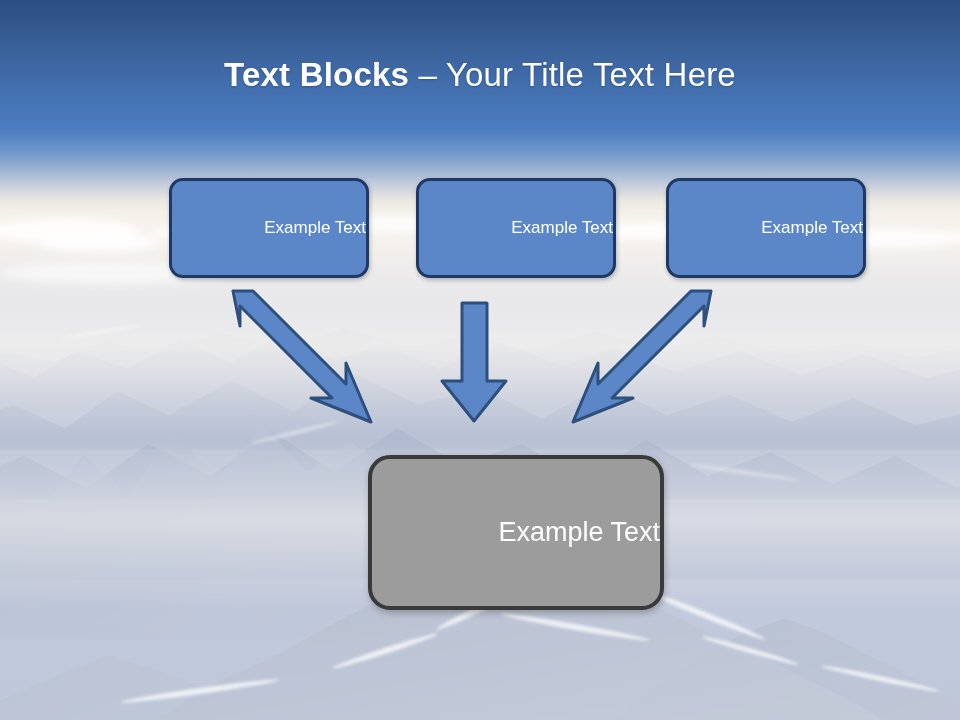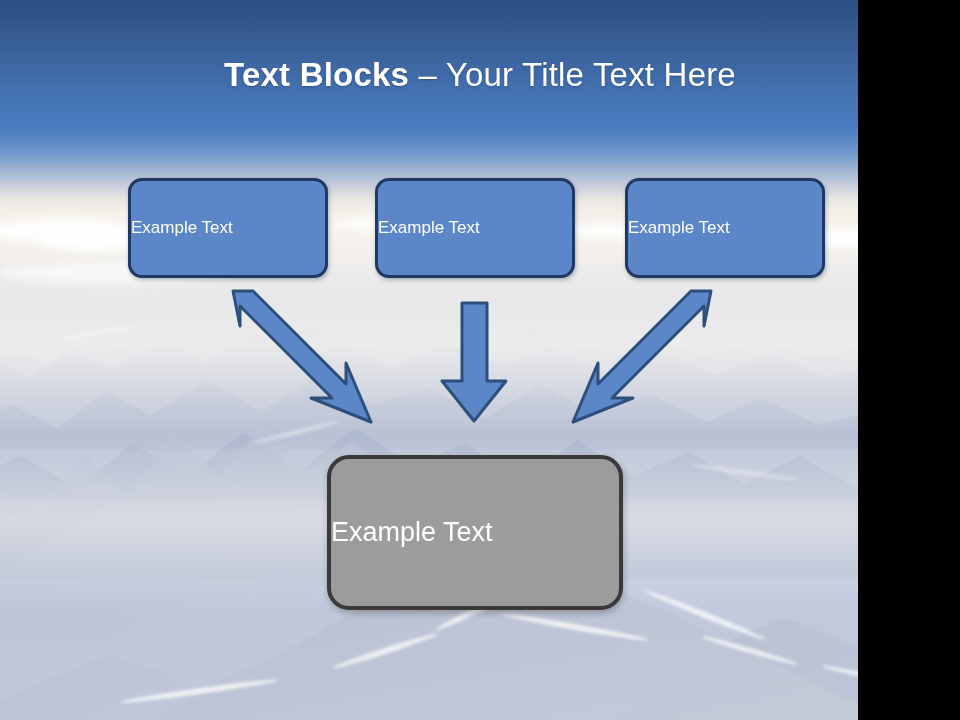--- a/index.html
+++ b/index.html
@@ -2,21 +2,21 @@
 <html><head>
 <meta charset="utf-8">
 <style>
   html, body {
     margin: 0;
     padding: 0;
     background: #000;
   }
   #slide {
     position: relative;
-    width: 858px;
+    width: 960px;
     height: 720px;
     overflow: hidden;
     font-family: "Liberation Sans", sans-serif;
     background: #6d28d9;
   }
 
   
   .bg-layer { position: absolute; left: 0; top: 0; width: 960px; height: 720px; }
 
   
@@ -164,23 +164,24 @@
   }
   #title .strong { font-weight: bold; }
   #title .light  { font-weight: normal; }
 
   
   .block {
     position: absolute;
     box-sizing: border-box;
     display: flex;
     align-items: center;
-    justify-content: flex-start;
+    justify-content: flex-end;
     color: #ffffff;
     border-style: solid;
+    margin-left: 41px;
   }
   .block-top {
     width: 200px;
     height: 100px;
     background: #5b87c8;
     border: 3px solid #1f3864;
     border-radius: 14px;
     font-size: 17px;
     box-shadow: 1px 2px 4px rgba(40,60,90,.35);
   }

